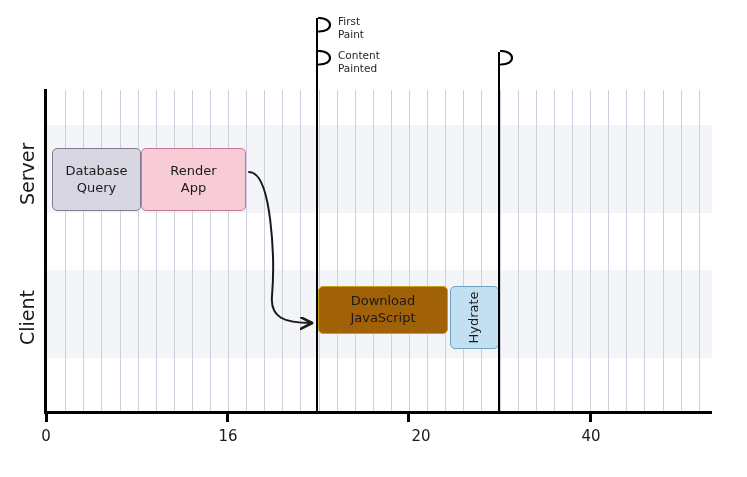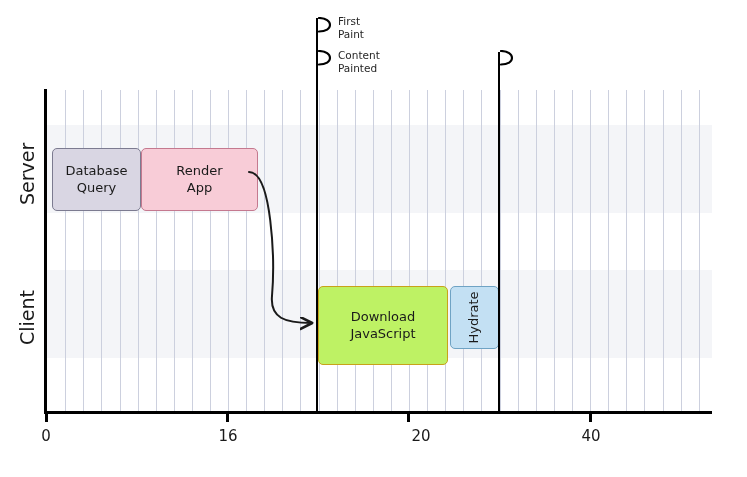--- a/index.html
+++ b/index.html
@@ -204,26 +204,26 @@
   <div class="x-tick-label" style="left:591px;">40</div>
 
   <div class="lane-label" style="left:16px; top:205px; transform: rotate(-90deg); transform-origin: left top;">Server</div>
   <div class="lane-label" style="left:16px; top:345px; transform: rotate(-90deg); transform-origin: left top;">Client</div>
 
   <div class="task-bar" style="left:52px; top:148px; width:89px; height:63px; background:#d9d6e3; border-color:#7c7b90;">
     <span class="bar-text">Database
 Query</span>
   </div>
 
-  <div class="task-bar" style="left:141px; top:148px; width:117px; height:63px; background:#f8ccd7; border-color:#c4798f;">
+  <div class="task-bar" style="left:141px; top:148px; width:105px; height:63px; background:#f8ccd7; border-color:#c4798f;">
     <span class="bar-text">Render
 App</span>
   </div>
 
-  <div class="task-bar" style="left:318px; top:286px; width:130px; height:79px; background:#bef264; border-color:#c8a21a;">
+  <div class="task-bar" style="left:318px; top:286px; width:130px; height:48px; background:#a16207; border-color:#c8a21a;">
     <span class="bar-text">Download
 JavaScript</span>
   </div>
 
   <div class="task-bar rotated" style="left:450px; top:286px; width:49px; height:63px; background:#c3e0f3; border-color:#6fa3c4;">
     <span class="bar-text">Hydrate</span>
   </div>
 
   <div class="milestone-line" style="left:316px; top:18px; height:394px;"></div>
   <div class="milestone-line" style="left:498px; top:52px; height:360px;"></div>

